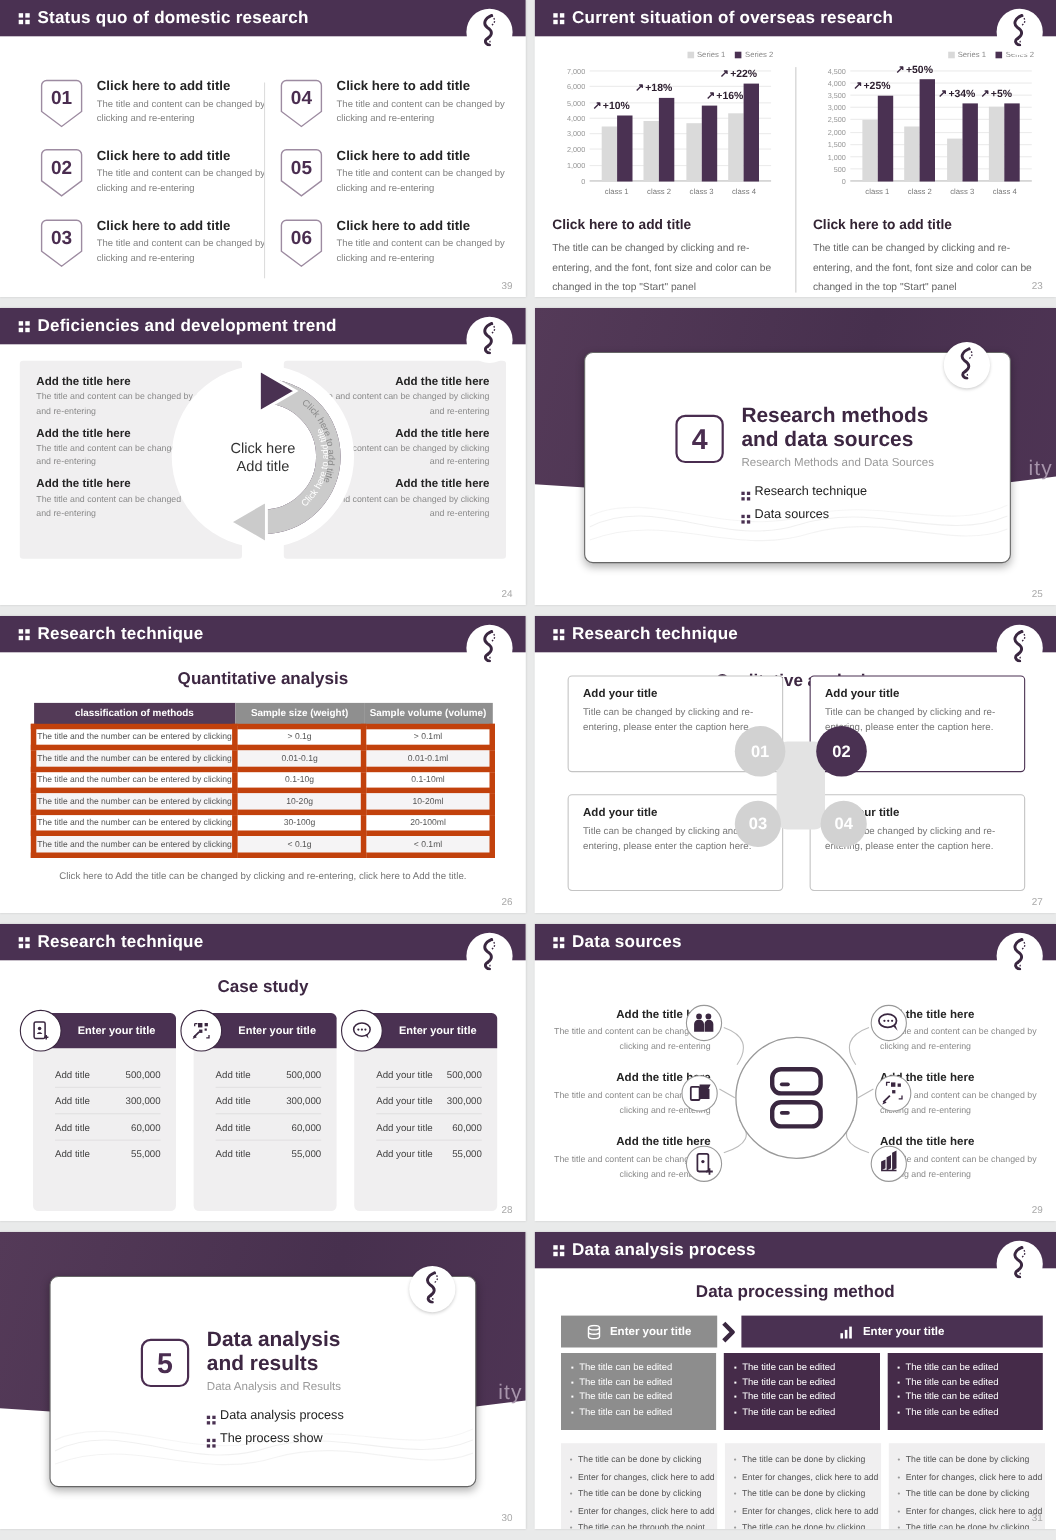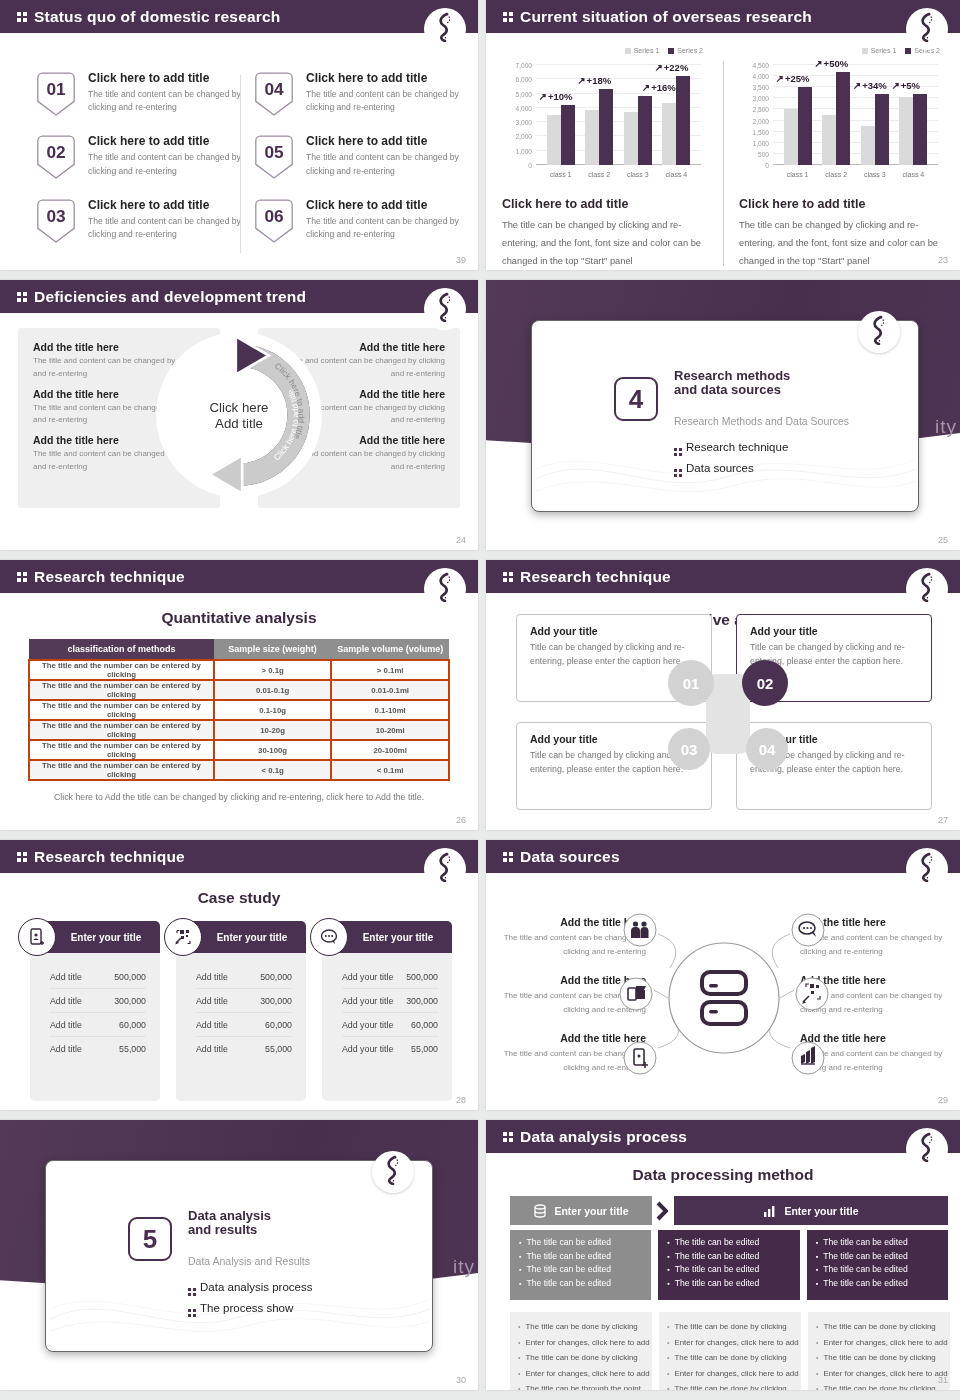--- a/index.html
+++ b/index.html
@@ -59,21 +59,21 @@
   .s3-t { font-size:10.5px; font-weight:bold; color:#242424; margin-bottom:2px; }
   .s3-b { font-size:8px; color:#8a8a8a; line-height:1.6; margin-bottom:7px; }
   .s3-diagram { position:absolute; left:154px; top:50px; width:170px; height:170px; }
 
   
   .s5-title { margin-top:16px; }
   table.s5 { width:422px; margin:12px auto 0 auto; border-collapse:collapse; }
   table.s5 th { font-size:9px; color:#fff; font-weight:bold; height:21px; }
   table.s5 th.c1 { background:#533a57; width:44%; }
   table.s5 th.c2, table.s5 th.c3 { background:#8f8f8f; width:28%; }
-  table.s5 td { font-size:7.8px; color:#555; text-align:center; height:19.5px; border:2px solid #c2410c;font-weight:bold; }
+  table.s5 td { font-size:7.8px; color:#555; text-align:center; height:19.5px; border:5px solid #c2410c; }
   table.s5 tr:nth-child(even) td { background:#f5f4f5; }
   .s5-caption { text-align:center; font-size:8.8px; color:#777; margin-top:11px; }
 
   
   .s6-card { position:absolute; width:196px; height:88px; background:#fff; border:1px solid #c4c4c4; border-radius:4px; padding:10px 13px; }
   .s6-card:nth-child(1) { left:30px; top:54px; }
   .s6-card:nth-child(2) { right:28px; top:54px; border:1.5px solid #4a3152; }
   .s6-card:nth-child(3) { left:30px; top:162px; }
   .s6-card:nth-child(4) { right:28px; top:162px; }
   .s6-t { font-size:10.5px; font-weight:bold; color:#242424; margin-bottom:3px; }
@@ -116,21 +116,21 @@
   .s8-svg { position:absolute; left:120px; top:66px; }
 
   
   .div-bg { position:absolute; left:0; top:0; width:100%; height:178px; background:linear-gradient(105deg,#543a58,#47304e 60%,#4e3454);
             clip-path:polygon(0 0,100% 0,100% 86%,58% 100%,0 90%); }
   .watermark { position:absolute; right:3px; top:136px; font-size:19px; color:#a794ab; letter-spacing:1px; }
   .div-card { position:absolute; left:45px; top:40px; width:388px; height:192px; background:#fff; border:1px solid #666;
               border-radius:8px; box-shadow:0 3px 8px rgba(0,0,0,.3); }
   .div-num { position:absolute; left:82px; top:56px; width:44px; height:44px; border:2.5px solid #4a2d50; border-radius:9px;
              display:flex; align-items:center; justify-content:center; font-size:26px; font-weight:bold; color:#4a2d50; }
-  .div-title { position:absolute; left:142px; top:48px; font-size:13px; font-weight:bold; color:#3d2742; line-height:1.1; }
+  .div-title { position:absolute; left:142px; top:48px; font-size:19px; font-weight:bold; color:#3d2742; line-height:1.1; }
   .div-sub { position:absolute; left:142px; top:94px; font-size:10.5px; color:#999; }
   .div-bullets { position:absolute; left:142px; top:120px; }
   .div-bullet { font-size:11.5px; color:#222; margin-bottom:9px; }
   .div-logo { position:absolute; right:18px; top:-10px; width:42px; height:42px; border-radius:50%; background:#fff;
               display:flex; align-items:center; justify-content:center; box-shadow:0 1px 3px rgba(0,0,0,.2); }
   .div-wave { position:absolute; left:4px; bottom:2px; width:380px; height:70px; opacity:.6; }
 
   
   .s10-wrap { margin:12px 12px 0 24px; }
   .s10-btnrow { display:flex; align-items:center; margin-top:10px; }

